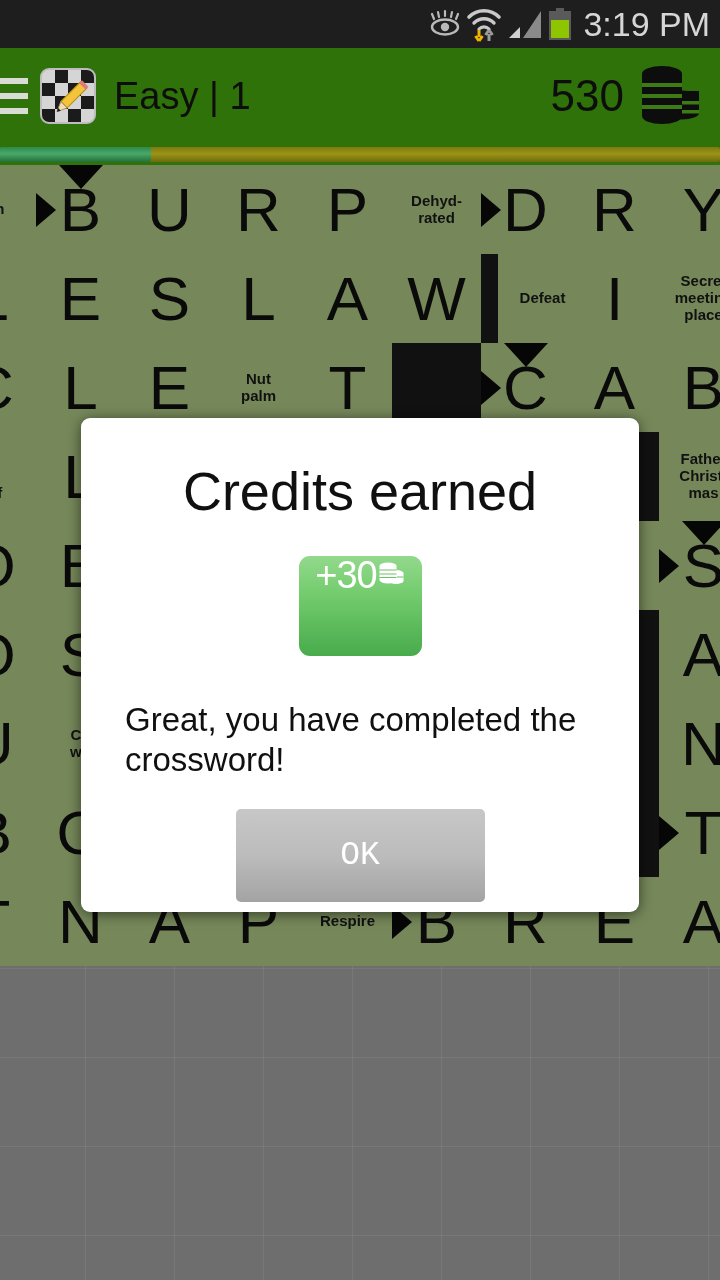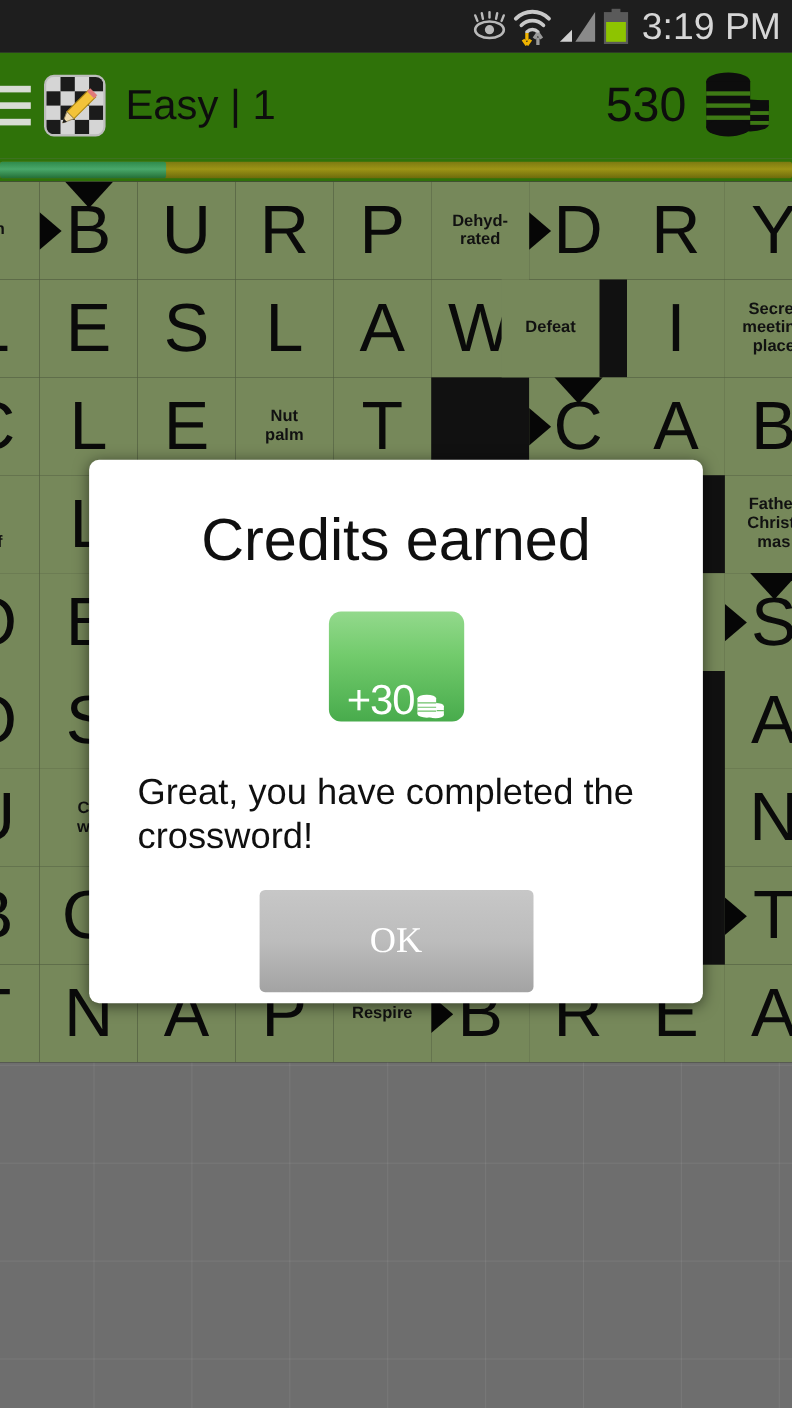--- a/index.html
+++ b/index.html
@@ -114,35 +114,35 @@
     box-shadow:0 2px 14px rgba(0,0,0,0.55);
     display:flex; flex-direction:column; align-items:center;
   }
   #dlg-title{
     margin-top:42px; font-size:54px; color:#101010; text-align:center;
     font-weight:400;
   }
   #credit-badge{
     margin-top:34px; width:123px; height:100px; border-radius:11px;
     background:linear-gradient(to bottom,#93d98c 0%,#72cb6c 40%,#48ab4c 100%);
-    display:flex; align-items:flex-end; justify-content:center; gap:1px;
+    display:flex; align-items:flex-start; justify-content:center; gap:1px;
   }
   #credit-amount{
     color:#ffffff; font-size:38px; line-height:1; letter-spacing:-1px;
   }
   #credit-coin{ width:26px; height:28px; margin-left:1px; margin-top:3px; }
   #dlg-message{
     margin-top:44px; width:470px; text-align:left;
     font-size:33px; line-height:1.2; color:#101010;
   }
   #ok-button{
     margin-top:30px; width:249px; height:93px; border-radius:5px;
     background:linear-gradient(to bottom,#c7c7c7 0%,#bcbcbc 50%,#a3a3a3 100%);
     border:none; color:#ffffff; font-size:33px; cursor:pointer;
-    font-family:Liberation Serif, serif;
+    font-family:Liberation Mono, monospace;
     display:flex; align-items:center; justify-content:center;
   }
 </style>
 </head>
 <body>
 
 <div id="root">
 
   <div id="statusbar">
     <span class="sicon">
@@ -276,21 +276,21 @@
       </div>
       <div class="cell" style="left: 214px; top: 89px; width: 89px; height: 89px;">
         <span class="letter">L</span>
       </div>
       <div class="cell" style="left: 303px; top: 89px; width: 89px; height: 89px;">
         <span class="letter">A</span>
       </div>
       <div class="cell" style="left: 392px; top: 89px; width: 89px; height: 89px;">
         <span class="letter">W</span>
       </div>
-      <div class="cell" style="left: 456px; top: 89px; width: 89px; height: 89px;">
+      <div class="cell" style="left: 498px; top: 89px; width: 89px; height: 89px;">
         <span class="clue">Defeat</span>
       </div>
       <div class="cell" style="left: 570px; top: 89px; width: 89px; height: 89px;">
         <span class="letter">I</span>
       </div>
       <div class="cell" style="left: 659px; top: 89px; width: 89px; height: 89px;">
         <span class="clue">Secret<br>meeting<br>place</span>
       </div>
       <div class="cell" style="left: -53px; top: 178px; width: 89px; height: 89px;">
         <span class="letter">C</span>

